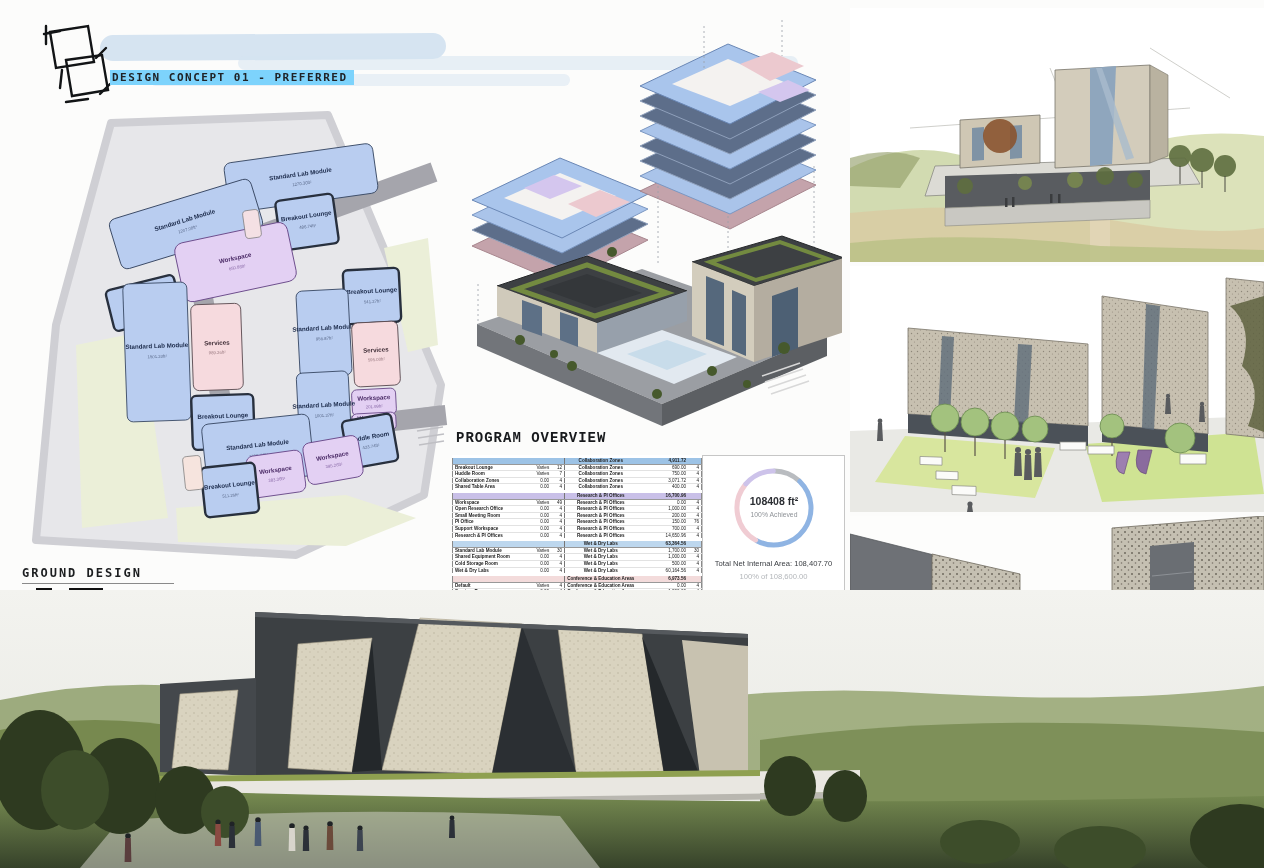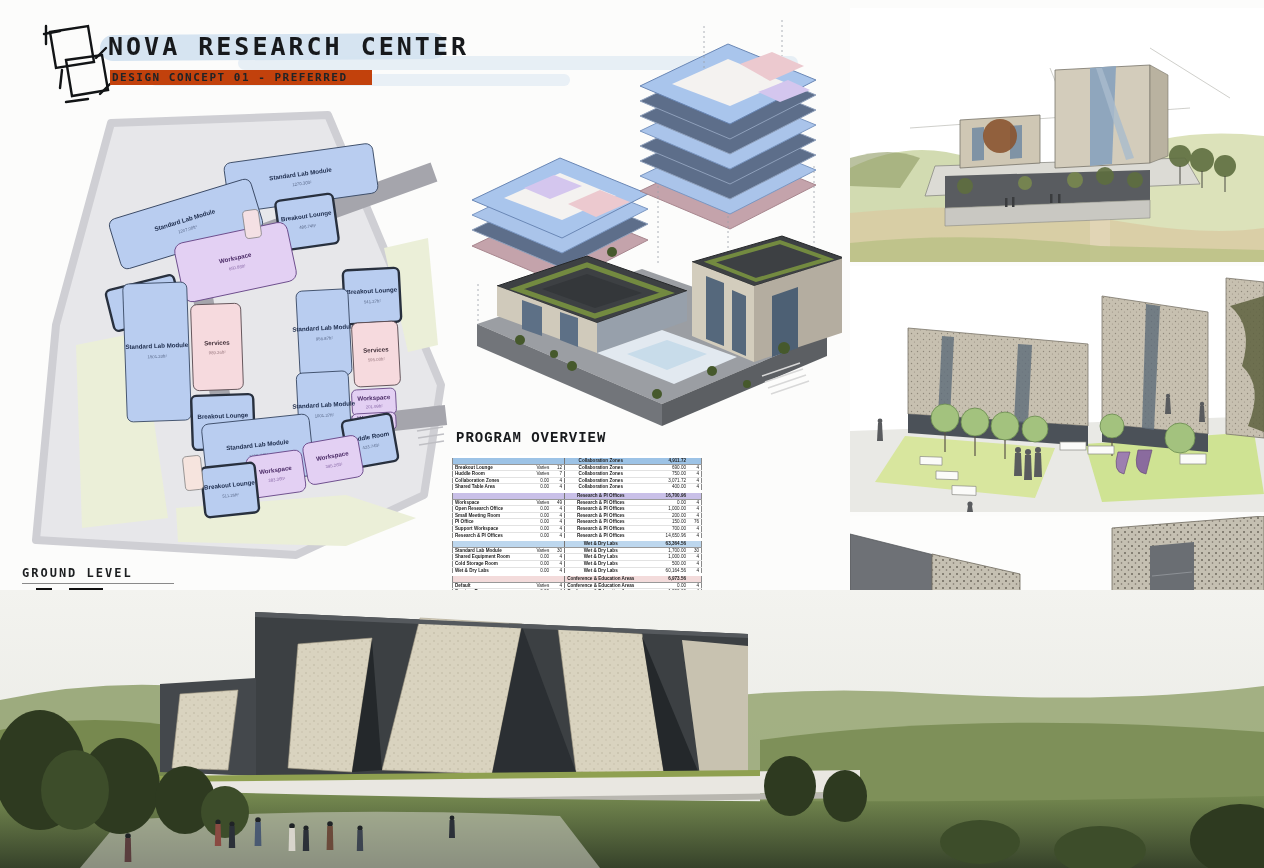--- a/index.html
+++ b/index.html
@@ -5,22 +5,22 @@
   * { margin:0; padding:0; box-sizing:border-box; }
   html,body { background:#ffffff; }
   body { font-family:"Liberation Sans", sans-serif; }
   #board { position:relative; width:1264px; height:868px; background:#fcfcfb; overflow:hidden; }
 
   
   .hl { position:absolute; background:#d6e4f1; border-radius:14px; }
   #title { position:absolute; left:108px; top:32px; font-family:"DejaVu Sans Mono", monospace;
            font-weight:bold; font-size:25px; letter-spacing:3px; color:#17191c; white-space:nowrap; }
   #subtitle { position:absolute; left:110px; top:70px; font-family:"DejaVu Sans Mono", monospace;
-           font-weight:bold; font-size:11px; letter-spacing:1.5px; color:#202327; background:#c2410c;
-           padding:1px 24px 1px 2px; }
+           font-weight:bold; font-size:11px; letter-spacing:1.5px; color:#202327; background:#7dd3fc;
+           padding:1px 6px 1px 2px; }
 
   
   #plan-wrap { position:absolute; left:16px; top:110px; width:432px; height:458px; }
   .rn { font-family:"Liberation Sans", sans-serif; font-size:6.2px; font-weight:bold; fill:#1b2a4a; text-anchor:middle; }
   .rn.ws { fill:#4a2a66; } .rn.sv { fill:#43313a; }
   .ra { font-family:"Liberation Sans", sans-serif; font-size:4.3px; fill:#5b6b8c; text-anchor:middle; }
   .ra.ws { fill:#8a6aa8; } .ra.sv { fill:#9a7a80; }
   .rm { stroke-linejoin:round; }
   .rm.lab { fill:#b9cdf0; stroke:#3a4a66; stroke-width:0.9; }
   .rm.labB { fill:#b9cdf0; stroke:#28303e; stroke-width:2.4; }
@@ -72,21 +72,20 @@
 
   <svg style="position:absolute;left:36px;top:18px" width="78" height="92" viewBox="0 0 78 92">
     <g fill="none" stroke="#121416" stroke-width="2.4" stroke-linecap="round">
       <path d="M14,14 L52,8 L58,44 L20,50 Z"></path>
       <path d="M30,42 L66,37 L72,72 L36,78 Z"></path>
       <path d="M10,8 L10,26 M8,16 L24,13"></path>
       <path d="M26,52 L24,70 M30,84 L52,81"></path>
       <path d="M60,40 L70,30 M64,76 L74,66"></path>
     </g>
   </svg>
-  <div id="title">NOVA RESEARCH CENTER</div>
   <div id="subtitle">DESIGN CONCEPT 01 - PREFERRED</div>
 
   <div id="plan-wrap">
     <svg width="432" height="458" viewBox="0 0 432 458">
 
       <path d="M95,13 L312,5 L425,275 L408,385 L280,445 L20,430 L40,215 Z" fill="#e7e7ea" stroke="#cfcfd4" stroke-width="8" stroke-linejoin="round"></path>
 
       <path d="M60,235 L125,222 L152,408 L66,418 Z" fill="#ebefd8"></path>
       <path d="M160,398 L330,385 L400,408 L330,436 L162,432 Z" fill="#ebefd8"></path>
       <path d="M368,138 L412,128 L422,235 L392,242 Z" fill="#ebefd8"></path>
@@ -195,21 +194,21 @@
       <g transform="rotate(-6 214 380)">
         <rect class="rm labB" x="187" y="355" width="54" height="50" rx="5"></rect>
         <text class="rn" x="214" y="377">Breakout Lounge</text>
         <text class="ra" x="214" y="387">511.26ft²</text>
       </g>
 
       <rect x="228" y="100" width="16" height="28" rx="4" transform="rotate(-8 236 114)" fill="#f4e0e4" stroke="#777" stroke-width=".7"></rect>
       <rect x="168" y="346" width="18" height="34" rx="4" transform="rotate(-6 177 363)" fill="#f6e4de" stroke="#777" stroke-width=".7"></rect>
     </svg>
   </div>
-  <div id="ground-label">GROUND LEVEL</div>
+  <div id="ground-label">GROUND DESIGN</div>
   <div id="ground-rule"></div>
   <div id="scale-row">
     <span id="scale-txt">1/64</span>
     <svg width="70" height="10" viewBox="0 0 70 10">
       <rect x="0" y="1" width="16" height="3.5" fill="#111"></rect>
       <rect x="13" y="5" width="22" height="3.5" fill="#111"></rect>
       <rect x="33" y="1" width="34" height="3.5" fill="#111"></rect>
     </svg>
   </div>
 
@@ -487,20 +486,34 @@
           <td class="c0">Study Lounge</td>
           <td class="c1">0.00</td>
           <td class="c2">4</td>
           <td class="c3">Conference &amp; Education Areas</td>
           <td class="c4">900.00</td>
           <td class="c5">4</td>
         </tr>
       </tbody>
   </table>
 
+  <div id="summary-card">
+    <svg width="143" height="100" viewBox="0 0 143 100">
+      <g id="donut-ring">
+          <path d="M71.64573903817949,15.005635279213521 A37,37 0 0 1 95.85366180495063,24.59022993739025" fill="none" stroke="#b9bcc0" stroke-width="5" stroke-linecap="round"></path>
+          <path d="M96.7951088056189,25.474307516932143 A37,37 0 0 1 53.74369430742403,84.72949608295811" fill="none" stroke="#8fb4e3" stroke-width="5" stroke-linecap="round"></path>
+          <path d="M52.61196344198045,84.10732177465036 A37,37 0 0 1 42.0837425205037,28.91645492175272" fill="none" stroke="#f0ccd3" stroke-width="5" stroke-linecap="round"></path>
+          <path d="M42.9069616286094,27.921353961163522 A37,37 0 0 1 70.35426096182051,15.005635279213521" fill="none" stroke="#cdc3ea" stroke-width="5" stroke-linecap="round"></path>
+        </g>
+      <text id="donut-value" x="71" y="49">108408 ft²</text>
+      <text id="donut-status" x="71" y="61">100% Achieved</text>
+    </svg>
+    <div id="summary-total">Total Net Internal Area: 108,407.70</div>
+    <div id="summary-target">100% of 108,600.00</div>
+  </div>
 
   <svg class="panel" style="left:850px;top:8px" width="414" height="254" viewBox="0 0 414 254">
     <rect width="414" height="254" fill="#ffffff"></rect>
     <path d="M0,160 Q60,130 120,150 Q180,168 240,185 L240,254 L0,254 Z" fill="#c3cf97" opacity=".75"></path>
     <path d="M260,150 Q320,118 414,128 L414,254 L260,254 Z" fill="#cdd69d" opacity=".7"></path>
     <path d="M0,205 Q140,190 280,215 Q360,228 414,220 L414,254 L0,254 Z" fill="#d9cba2" opacity=".8"></path>
     <path d="M0,235 Q120,222 250,238 L414,242 L414,254 L0,254 Z" fill="#b9c184" opacity=".8"></path>
     <path d="M0,150 Q40,138 70,150 L50,180 L0,178 Z" fill="#8d9a63" opacity=".6"></path>
     <g stroke="#9a9a92" stroke-width=".6" opacity=".8" fill="none">
       <path d="M60,120 L340,100"></path>

